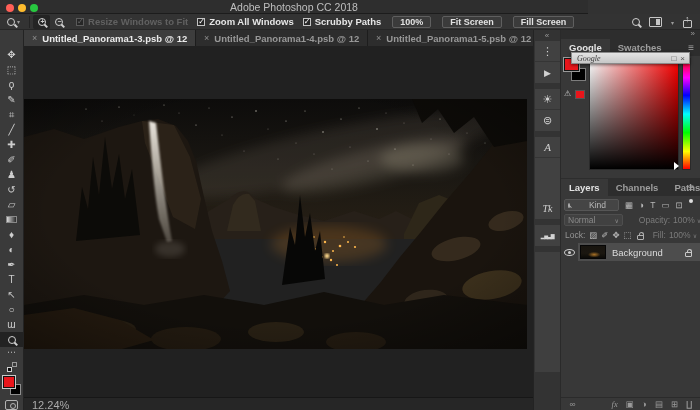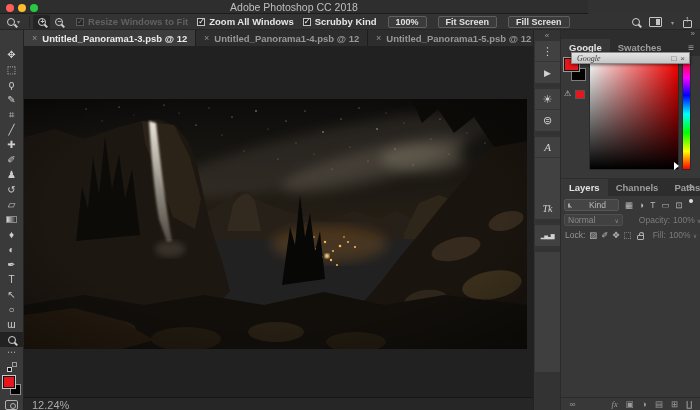--- a/index.html
+++ b/index.html
@@ -186,21 +186,21 @@
   <div class="zoombtn">
     <span class="mag">
         <span class="sign" style="left:1.5px;">−</span>
       </span>
   </div>
   <span class="cbx dis"></span>
   <span class="cbl dis">Resize Windows to Fit</span>
   <span class="cbx"></span>
   <span class="cbl">Zoom All Windows</span>
   <span class="cbx"></span>
-  <span class="cbl">Scrubby Kind</span>
+  <span class="cbl">Scrubby Paths</span>
   <span class="obtn">100%</span>
   <span class="obtn">Fit Screen</span>
   <span class="obtn">Fill Screen</span>
   <div id="opts-right">
     <span class="mag"></span>
     <span class="wsp"></span>
     <span class="tiny-chev">▾</span>
     <span class="shr"></span>
   </div>
 </div>
@@ -457,20 +457,30 @@
       <span class="glbl" style="margin-left:4px;">Lock:</span>
       <span class="fic" style="margin-left:4px;">▨</span>
       <span class="fic" style="margin-left:4px;">✐</span>
       <span class="fic" style="margin-left:4px;">✥</span>
       <span class="fic" style="margin-left:4px;">⬚</span>
       <span class="lockmini" style="margin-left:5px; color:#b0b0b0;"></span>
       <span class="glbl dim" style="margin-left:9px;">Fill:</span>
       <span class="glbl dim" style="margin-left:3px;">100%</span>
       <span class="glbl dim dchev" style="font-size:6px; margin-left:2px;">∨</span>
     </div>
+    <div id="layerrow">
+      <span class="eyecell">
+          <span class="eye"></span>
+        </span>
+      <span class="layersel">
+        <span class="thumb"></span>
+        <span class="lname">Background</span>
+        <span class="lockmini laylock"></span>
+      </span>
+    </div>
     <div id="layersfoot">
       <span>∞</span>
       <span class="fxit">fx</span>
       <span>▣</span>
       <span>◑</span>
       <span>▤</span>
       <span>⊞</span>
       <span>∐</span>
     </div>
   </div>

